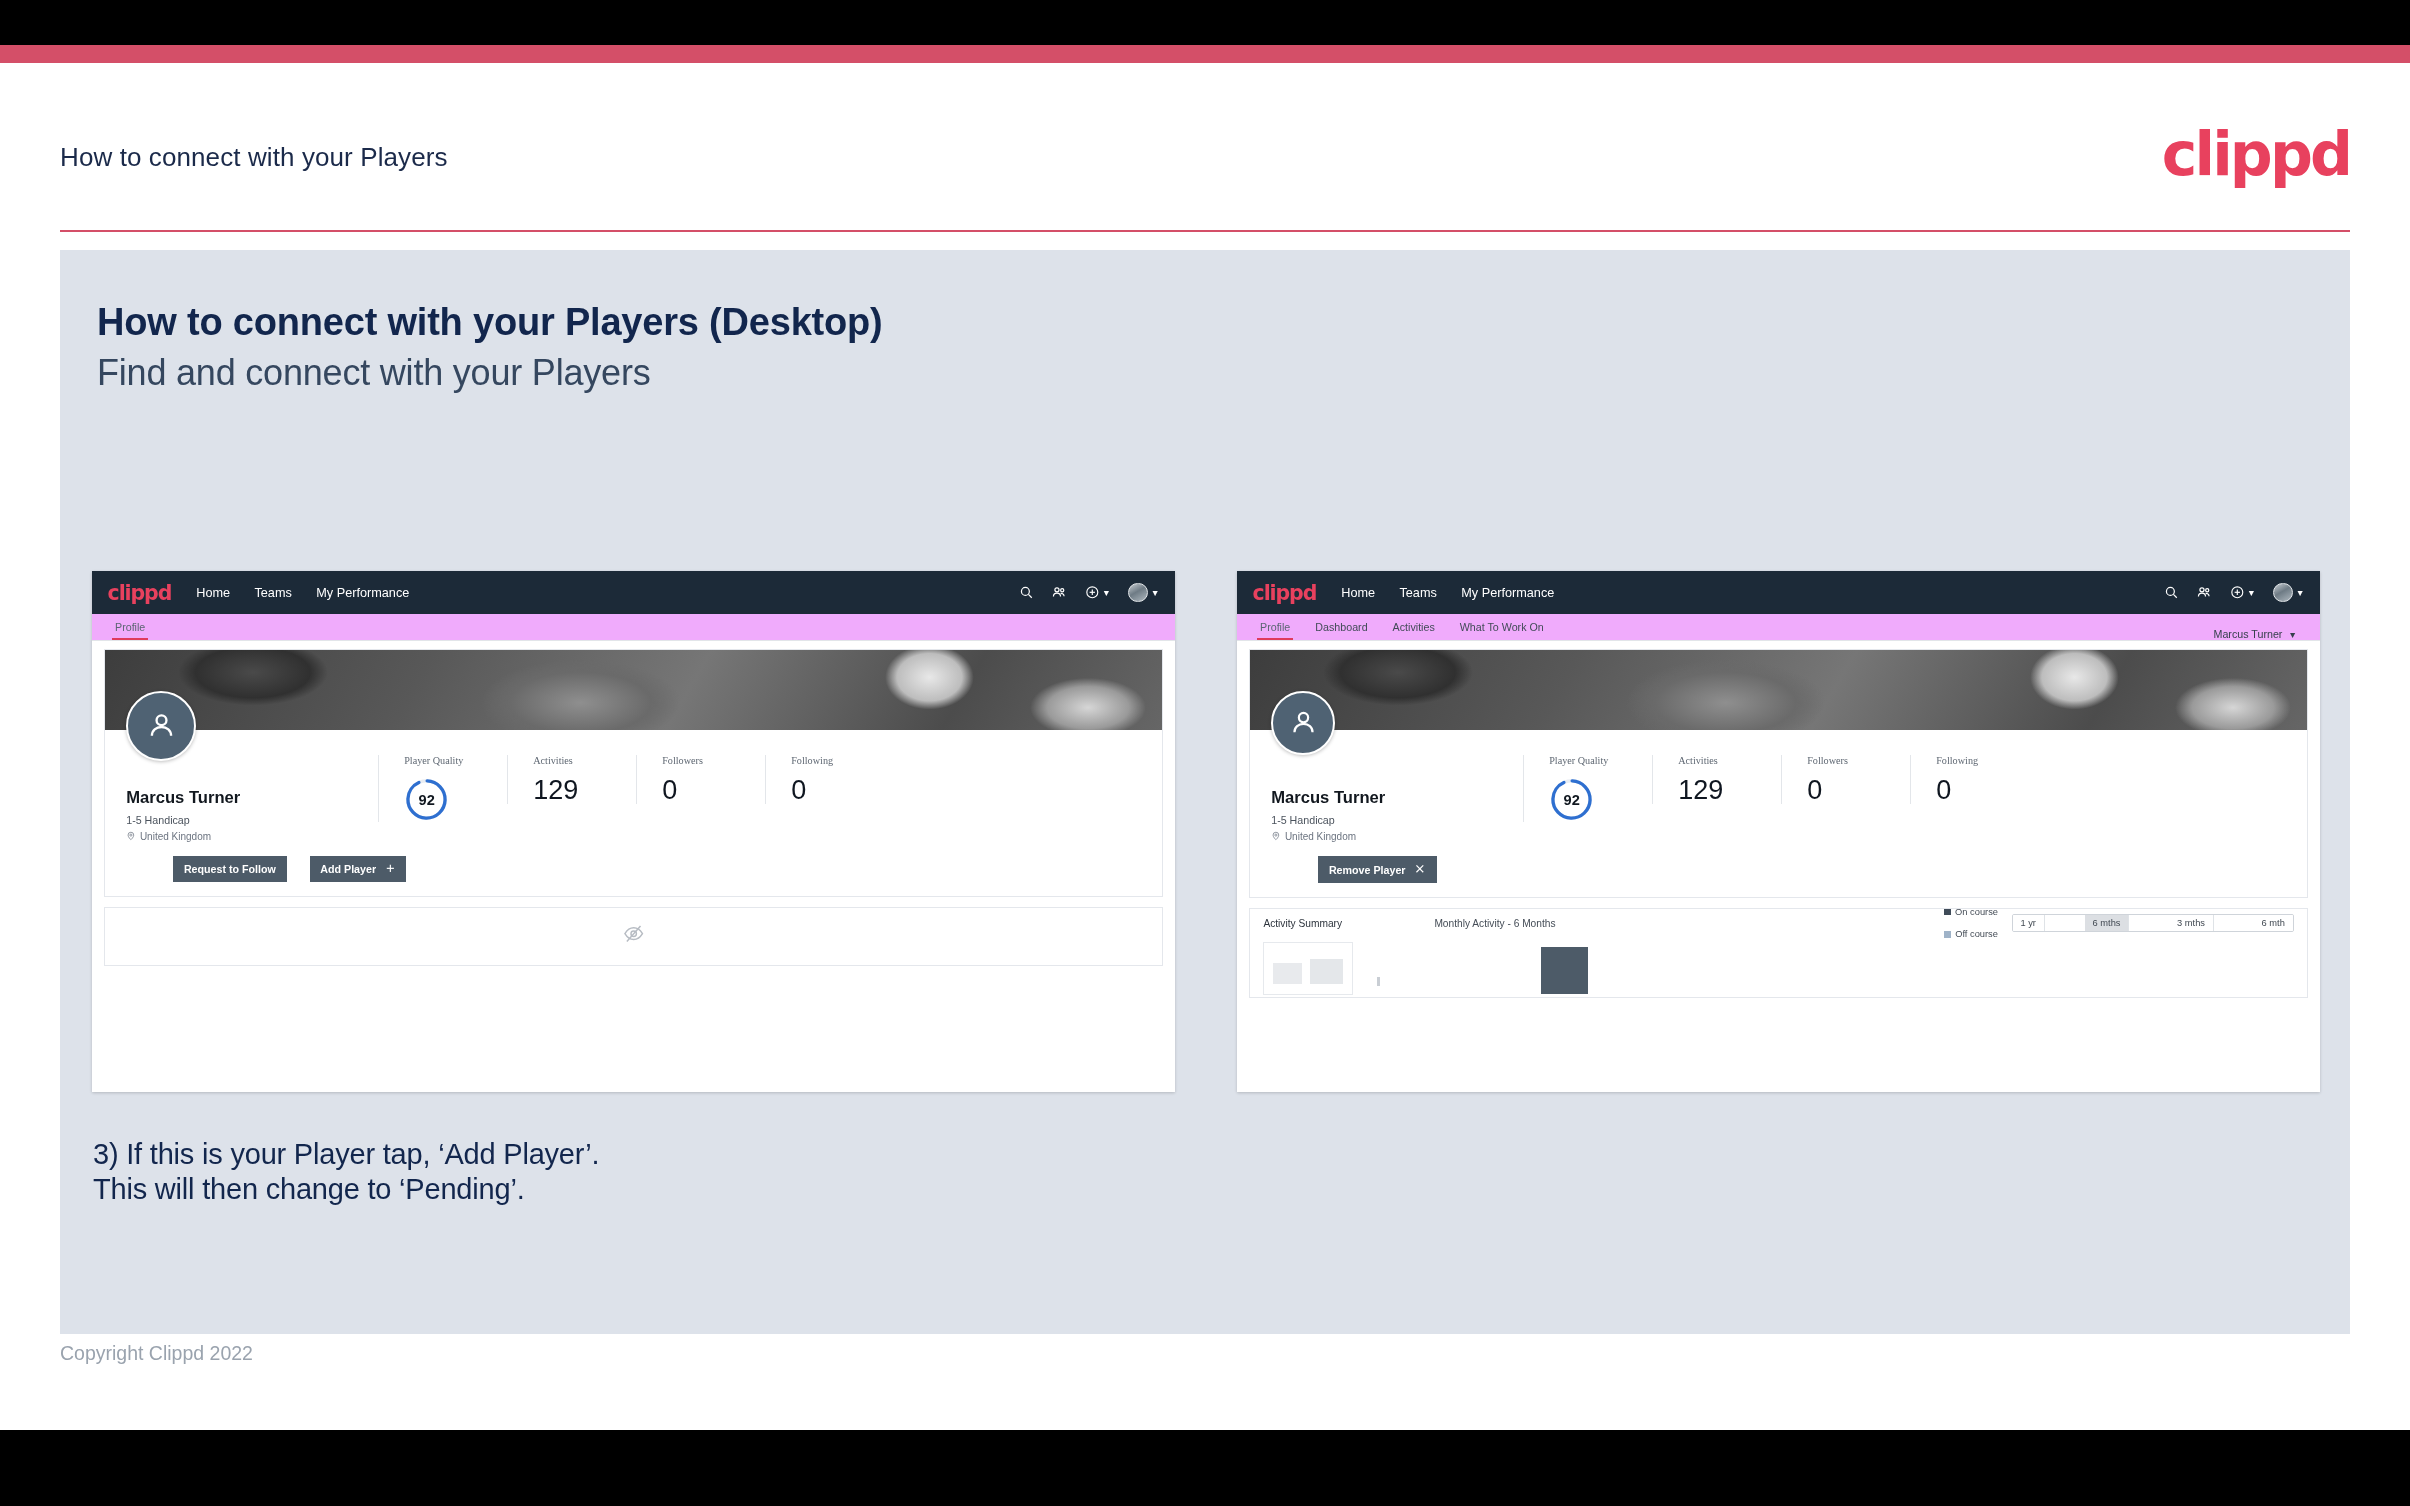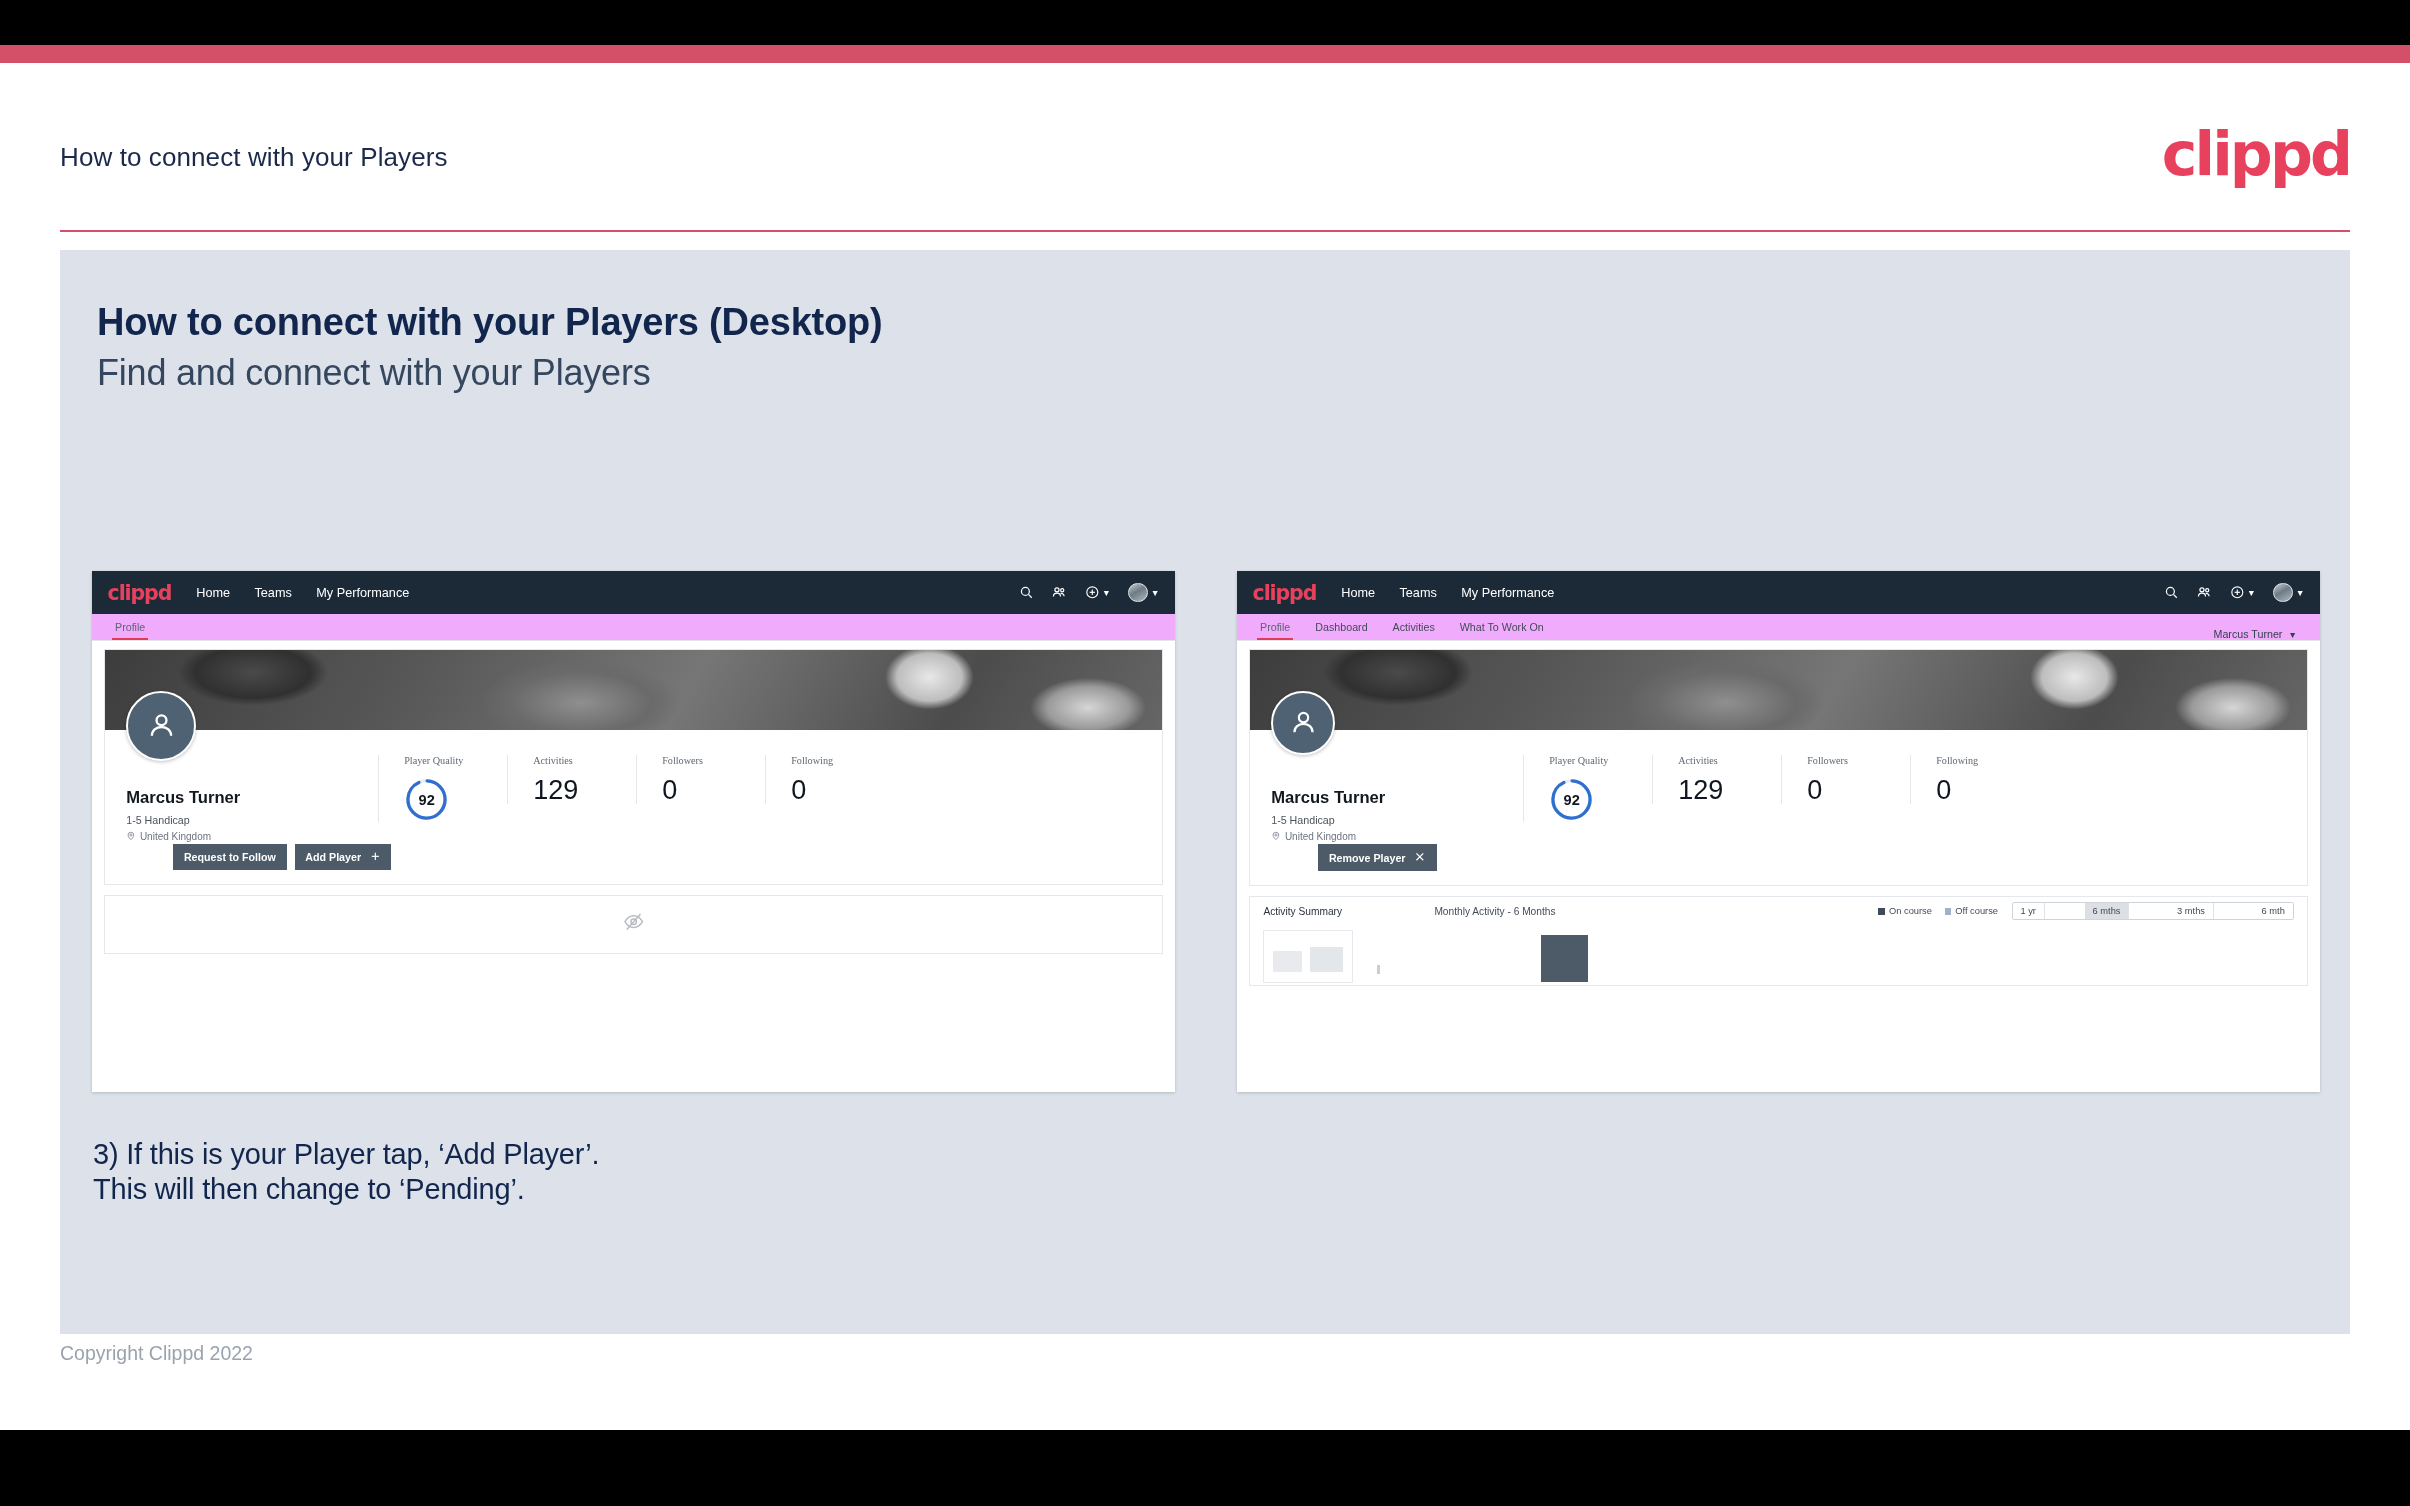--- a/index.html
+++ b/index.html
@@ -162,21 +162,21 @@
   .profile-body {
     position: relative;
     padding: 21.5px 0 13.7px 21.5px;
     min-height: 117px;
     display: flex;
   }
   .profile-info { width: 252px; padding-top: 37px; }
   .p-name { font-size: 16.6px; font-weight: 700; color: #12181f; margin-bottom: 5.9px; }
   .p-hcp  { font-size: 10.7px; color: #4b535d; margin-bottom: 4.9px; }
   .p-loc  { font-size: 10px; color: #6c7480; display: flex; align-items: center; gap: 3.9px; }
-  .p-btns { margin-top: 1px; display: flex; gap: 8px; padding-left: 47px; }
+  .p-btns { margin-top: 13px; display: flex; gap: 23px; padding-left: 47px; }
   .pbtn {
     background: #4d5b68; color: #ffffff;
     font-size: 10.7px; font-weight: 700;
     padding: 6.8px 10.7px;
     display: flex; align-items: center; gap: 8.8px;
     border: none; white-space: nowrap;
   }
 
   
   .stats { display: flex; align-items: flex-start; padding-top: 3.9px; flex: 1; }
@@ -206,21 +206,21 @@
     height: 90px;
     overflow: hidden;
   }
   .act-head {
     display: flex; align-items: center;
     height: 29px; padding: 0 13.7px;
   }
   .act-title { font-size: 10.2px; color: #2c333c; font-weight: 400; width: 171px; }
   .act-sub   { font-size: 10.2px; color: #444c56; }
   .act-spacer { flex: 1; }
-  .legend { display: flex; align-items: center; gap: 12.7px; margin-right: 13.7px; }
+  .legend { display: flex; align-items: center; gap: 12.7px; margin-right: 13.7px; flex-direction: column; }
   .legend-item { display: flex; align-items: center; gap: 3.9px; font-size: 9.3px; color: #444c56; white-space: nowrap; }
   .swatch { width: 6.8px; height: 6.8px; display: inline-block; }
   .seg { display: flex; border: 1px solid #cfd4da; border-radius: 2px; overflow: hidden; gap: 40px; }
   .seg div {
     font-size: 9.3px; color: #414952;
     padding: 2.9px 7.8px; border-right: 1px solid #dfe3e7;
     background: #ffffff; white-space: nowrap;
   }
   .seg div:last-child { border-right: none; }
   .seg div.on { background: #dcdfe3; }

